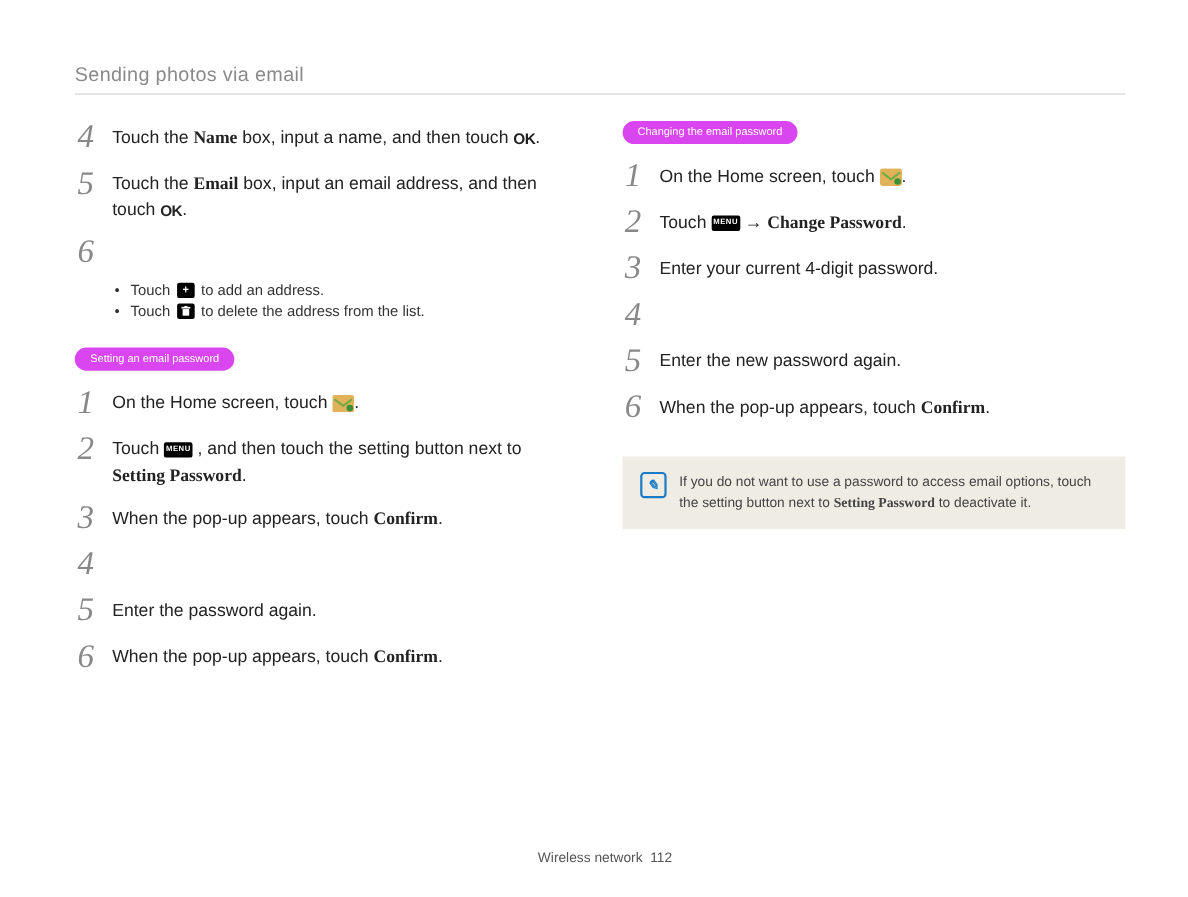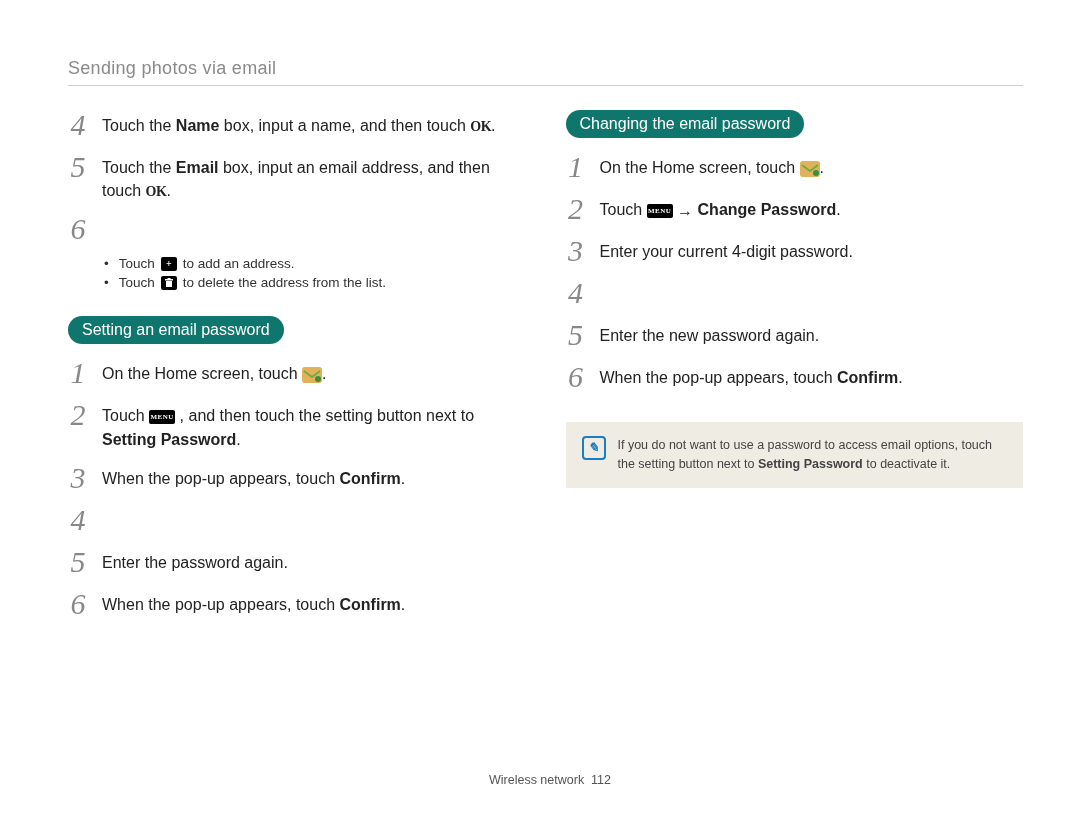--- a/index.html
+++ b/index.html
@@ -49,23 +49,23 @@
     min-width: 20px;
     text-align: center;
   }
   .step-text {
     font-size: 16px;
     line-height: 1.45;
     padding-top: 4px;
   }
   .pill {
     display: inline-block;
-    background: #0f766e;
+    background: #d946ef;
     color: #fff;
-    font-size: 16px;
+    font-size: 10px;
     padding: 5px 14px;
     border-radius: 14px;
     margin: 18px 0 14px 0;
   }
   .sub-bullets {
     margin: 4px 0 8px 36px;
     padding: 0;
     font-size: 13.5px;
     color: #333;
   }
@@ -115,21 +115,21 @@
     font-size: 12.5px;
     color: #555;
     margin-left: 10px;
   }
   
   .icon {
     display: inline-flex;
     align-items: center;
     justify-content: center;
     vertical-align: middle;
-    font-family: Liberation Serif, serif;
+    font-family: Liberation Sans, sans-serif;
   }
   .icon-ok {
     font-weight: 900;
     font-size: 14px;
     letter-spacing: -0.5px;
   }
   .icon-plus, .icon-trash, .icon-menu {
     width: 16px;
     height: 14px;
     background: #000;
@@ -144,21 +144,21 @@
     letter-spacing: 0.5px;
   }
   .icon-email {
     width: 20px;
     height: 16px;
     border-radius: 2px;
     position: relative;
     overflow: hidden;
   }
   .icon-email svg { display: block; }
-  b { font-weight: 700; }
+  b { font-weight: 700; font-family: Liberation Serif, serif; }
   .arrow {
     font-size: 16px;
     vertical-align: middle;
   }
 </style>
 </head>
 <body>
 
 <div class="page">
   <div class="page-header">Sending photos via email</div>

